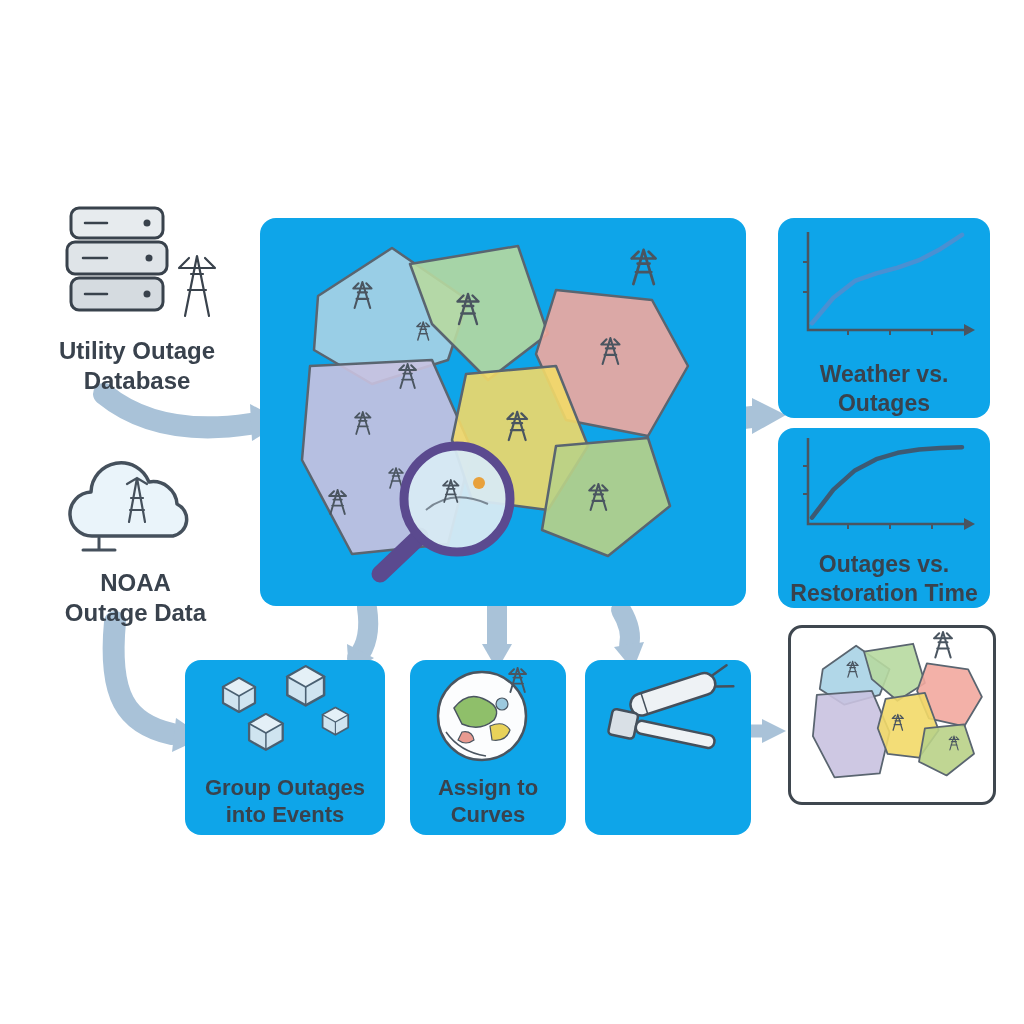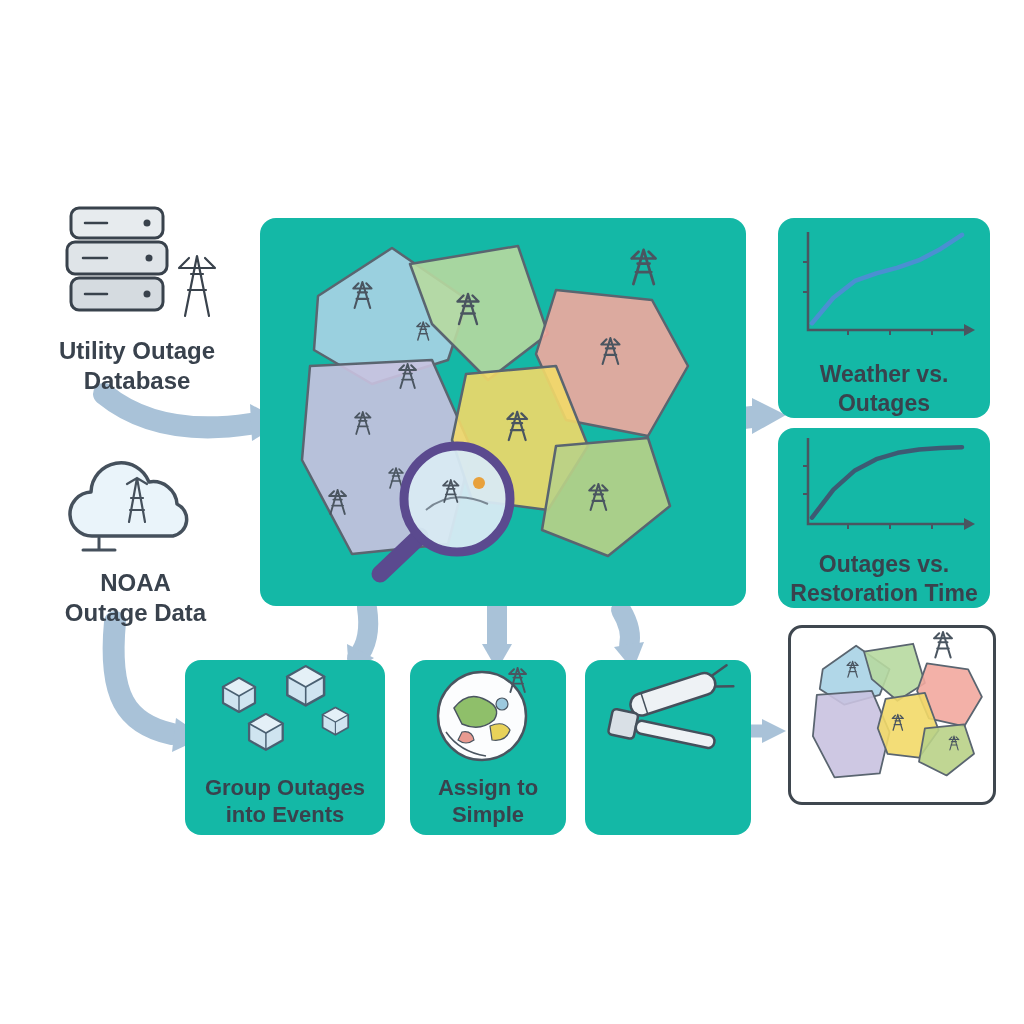--- a/index.html
+++ b/index.html
@@ -6,21 +6,21 @@
   html,body { background:#ffffff; }
   body {
     width:1024px; height:1024px;
     font-family:"Liberation Sans", sans-serif;
     color:#39424d;
   }
   .canvas { position:relative; width:1024px; height:1024px; background:#ffffff; overflow:hidden; }
   .abs { position:absolute; }
   .node { display:flex; flex-direction:column; align-items:center; }
   .card {
-    background:#14b8a6; border-radius:16px;
+    background:#0ea5e9; border-radius:16px;
     display:flex; flex-direction:column; align-items:center;
   }
   .label {
     color:#39424d; font-weight:600; text-align:center;
     white-space:pre-line; line-height:1.24;
   }
   .lbl-lg { font-size:24px; }
   .lbl-md { font-size:23px; }
   .lbl-sm { font-size:22px; }
   .outbox {
@@ -188,21 +188,21 @@
     <svg width="156" height="104" viewBox="0 0 156 104">
       <circle cx="72" cy="56" r="44" fill="#fcfdfe" stroke="#4a5560" stroke-width="2.5"></circle>
       <path d="M44 48 Q 58 30 76 40 Q 92 48 84 60 Q 70 72 52 64 Z" fill="#8fbf6a" stroke="#4a5560" stroke-width="1.5"></path>
       <path d="M80 66 Q 94 60 100 70 Q 96 82 82 80 Z" fill="#e8d25a" stroke="#4a5560" stroke-width="1.2"></path>
       <path d="M52 72 Q 62 70 64 80 Q 56 86 48 80 Z" fill="#e89a90" stroke="#4a5560" stroke-width="1.2"></path>
       <circle cx="92" cy="44" r="6" fill="#9cc9de" stroke="#4a5560" stroke-width="1.2"></circle>
       <path d="M36 72 Q 50 92 76 96" stroke="#4a5560" stroke-width="1.5" fill="none"></path>
       <use href="#twr" transform="translate(98,8) scale(1.2)"></use>
     </svg>
     <div class="label lbl-sm" style="margin-top:10px;">Assign to
-Simple</div>
+Curves</div>
   </div>
 
   <div class="abs card" style="left:585px; top:660px; width:166px; height:175px;">
     <svg width="166" height="104" viewBox="0 0 166 104">
       <g stroke="#45505c" transform="rotate(-18 92 34)">
         <rect x="44" y="22" width="88" height="22" rx="11" fill="#eef2f5" stroke-width="2.5"></rect>
         <line x1="58" y1="22" x2="58" y2="44" stroke-width="1.5"></line>
         <path d="M132 27 L148 22 M132 39 L148 44" stroke-width="2.5" fill="none" stroke-linecap="round"></path>
       </g>
       <g stroke="#45505c" transform="rotate(12 62 72)">

